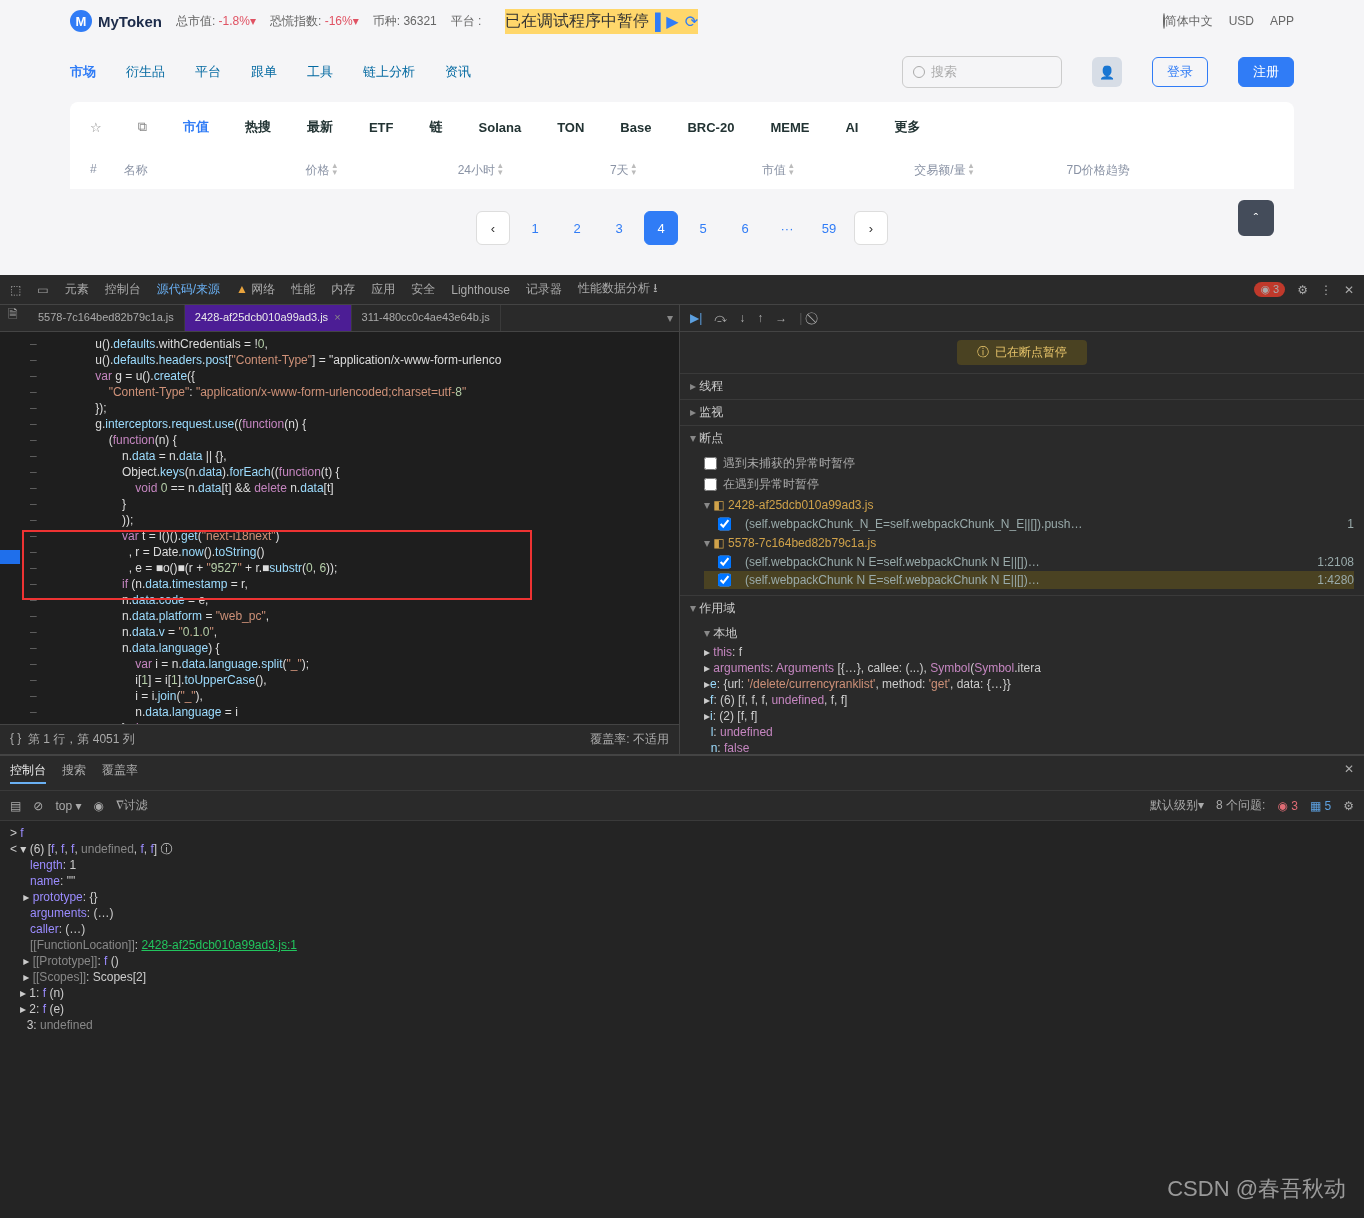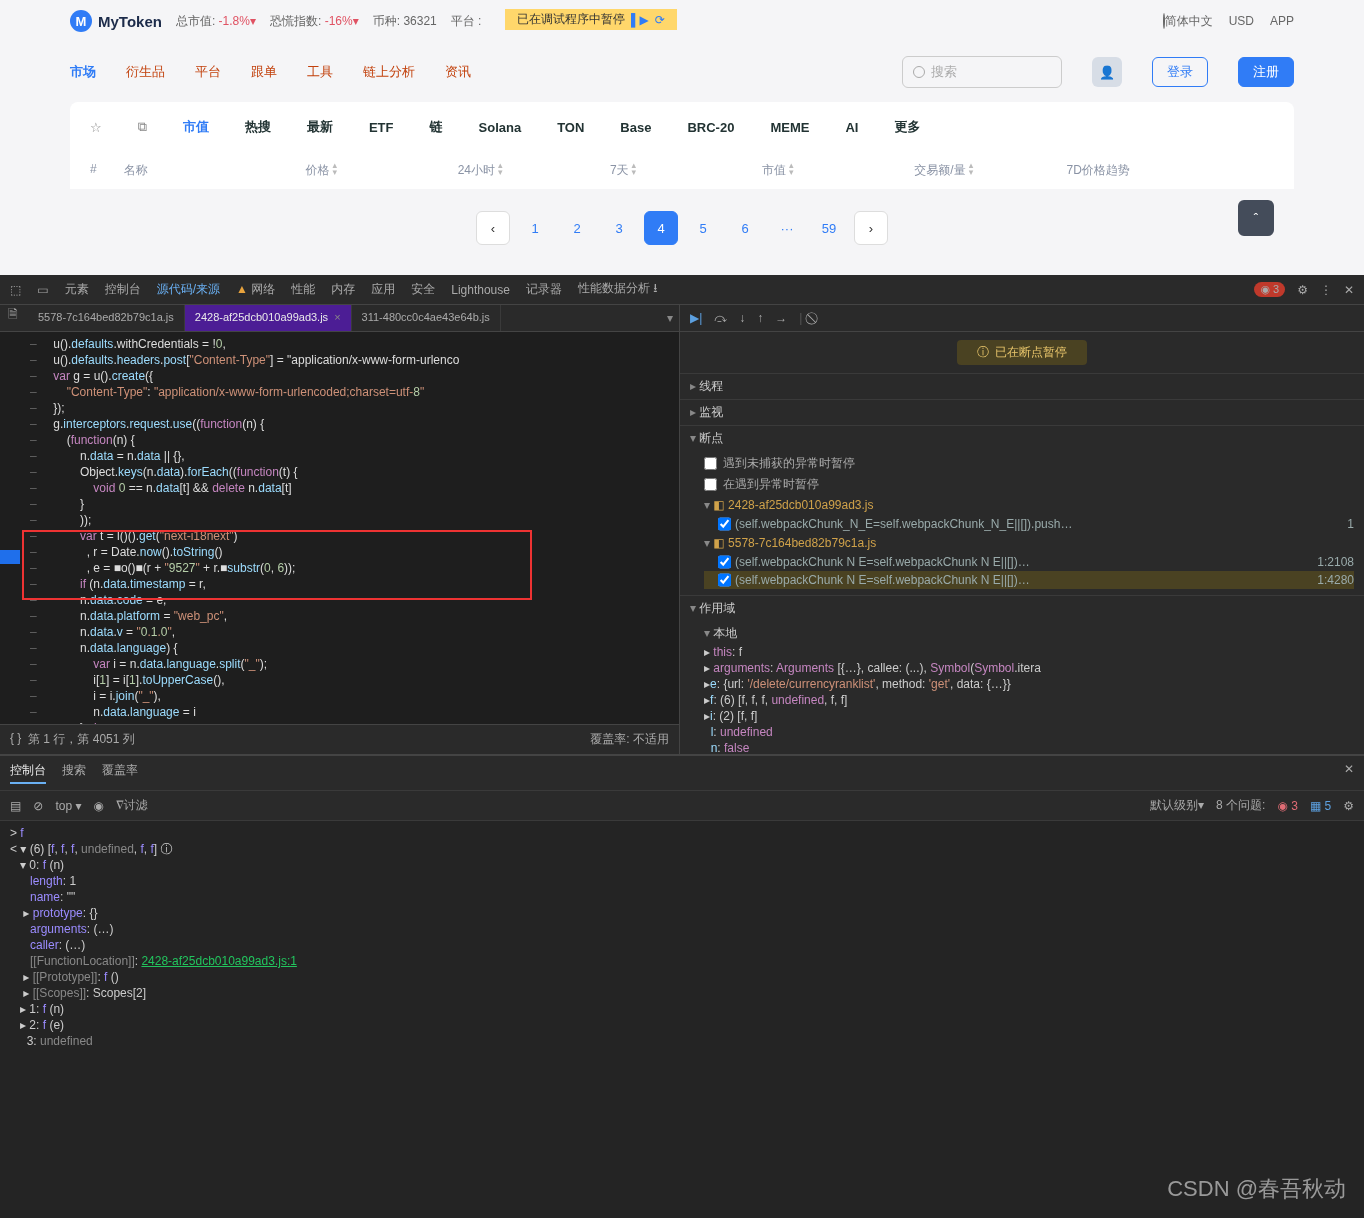--- a/index.html
+++ b/index.html
@@ -3,26 +3,26 @@
 <meta charset="utf-8">
 <style>
 *{box-sizing:border-box;margin:0;padding:0;font-family:-apple-system,"Segoe UI",Arial,sans-serif}
 body{background:#f5f5f7;width:1364px;height:1218px;overflow:hidden;position:relative}
 
 .site{background:#f5f5f7;height:275px;font-size:13px;color:#333}
 .topbar{display:flex;align-items:center;padding:10px 70px;gap:14px;color:#666;font-size:12px}
 .logo{display:flex;align-items:center;gap:6px;font-weight:700;color:#1c2b4a;font-size:15px}
 .logo-b{width:22px;height:22px;border-radius:50%;background:#307cf6;color:#fff;display:flex;align-items:center;justify-content:center;font-size:13px}
 .red{color:#e05263}
-.pause-badge{background:#ffd76b;color:#333;padding:2px 12px;font-size:12px;display:flex;align-items:center;gap:6px;position:absolute;left:505px;top:9px}
+.pause-badge{background:#ffd76b;color:#333;padding:2px 0;font-size:16px;display:flex;align-items:center;gap:6px;position:absolute;left:505px;top:9px}
 .pause-badge .pi{color:#307cf6}
 .topright{margin-left:auto;display:flex;gap:16px;align-items:center}
 .glob{width:14px;height:14px;border:1.2px solid #666;border-radius:50%;position:relative}
 .nav{display:flex;gap:30px;padding:14px 70px;align-items:center}
-.nav a{color:#c2410c;cursor:pointer}
+.nav a{color:#0369a1;cursor:pointer}
 .nav .act{color:#307cf6;font-weight:700}
 .searchbox{margin-left:auto;border:1px solid #ccc;border-radius:6px;padding:6px 10px;width:160px;color:#aaa;display:flex;gap:6px;align-items:center}
 .si{width:12px;height:12px;border:1.5px solid #aaa;border-radius:50%}
 .btn{border:1px solid #307cf6;color:#307cf6;padding:5px 14px;border-radius:6px;font-size:13px;cursor:pointer}
 .btn.fill{background:#307cf6;color:#fff}
 .avatar{width:30px;height:30px;background:#d7dde6;border-radius:6px;display:flex;align-items:center;justify-content:center;color:#8a93a5}
 .cats{background:#fff;margin:0 70px;border-radius:8px 8px 0 0;display:flex;gap:36px;padding:16px 20px;color:#233;font-weight:600;font-size:13px;align-items:center}
 .cats .icon{color:#888;font-weight:400}
 .cats .act{color:#307cf6}
 .thead{background:#fff;margin:0 70px;display:flex;padding:10px 20px;color:#8a93a5;font-size:12px;gap:4px}
@@ -42,42 +42,42 @@
 .dt-right{margin-left:auto;display:flex;gap:12px;align-items:center}
 .err-badge{background:#c0392b;color:#fff;padding:1px 6px;border-radius:8px;font-size:11px}
 .gear{color:#aaa}
 .src-row{display:flex;height:450px;border-bottom:1px solid #444}
 .src-left{width:680px;display:flex;flex-direction:column;border-right:1px solid #444}
 .filetabs{display:flex;background:#2a2a2a;border-bottom:1px solid #444;padding-left:28px}
 .filetab{padding:6px 10px;color:#aaa;font-size:11px;border-right:1px solid #3a3a3a}
 .filetab.act{background:#4c1d95;color:#eaeaea}
 .filetab .x{margin-left:6px;color:#888}
 .code{flex:1;background:#1e1e1e;overflow:hidden;padding:4px 0 0 0;position:relative}
-.cl{white-space:pre;line-height:16px;padding-left:20px;color:#ddd}
+.cl{white-space:pre;line-height:16px;padding-left:62px;color:#ddd}
 .cl::before{content:"–";position:absolute;left:30px;color:#666}
 .redbox{position:absolute;left:22px;top:198px;width:510px;height:70px;border:2px solid #e33}
 .kw{color:#c586c0}.str{color:#ce9178}.num{color:#b5cea8}.pr{color:#9cdcfe}
 .bp-blue{position:absolute;left:0;width:20px;height:14px;background:#1f6feb;top:218px}
 .statusline{background:#2a2a2a;color:#aaa;padding:6px 10px;border-top:1px solid #444;display:flex}
 .statusline .r{margin-left:auto}
 
 .src-right{flex:1;display:flex;flex-direction:column;overflow:hidden}
 .dbgbar{display:flex;gap:12px;padding:6px 10px;border-bottom:1px solid #444;color:#aaa}
 .paused{margin:8px auto;background:#4a4222;color:#e8c56b;padding:4px 20px;border-radius:4px;display:flex;gap:6px;align-items:center;font-size:12px}
 .sec{border-top:1px solid #3a3a3a}
 .sec-h{padding:4px 10px;color:#ccc;cursor:pointer}
 .sec-h::before{content:"▸ ";color:#888}
 .sec-h.open::before{content:"▾ "}
 .sec-b{padding:2px 10px 6px 24px}
 .chk{display:flex;gap:6px;align-items:center;color:#aaa;padding:2px 0}
 .chk input{accent-color:#1f6feb}
 .bp-file{color:#d0a24a;padding:3px 0}
 .bp-file::before{content:"▾ ";color:#888}
 .bp-file .dot{color:#d0a24a}
-.bp-line{display:flex;gap:4px;padding:2px 0 2px 14px;color:#9aa}
+.bp-line{display:flex;gap:14px;padding:2px 0 2px 14px;color:#9aa}
 .bp-line.hl{background:#4a4222}
 .bp-line .ln{margin-left:auto;color:#9aa}
 .scope{color:#ccc}
 .scope .k{color:#c586c0}.scope .p{color:#9cdcfe}.scope .s{color:#ce9178}
 
 .ctabs{display:flex;gap:16px;padding:6px 10px;background:#2a2a2a;border-top:1px solid #444}
 .ctabs span{color:#aaa}
 .ctabs .act{color:#eaeaea;border-bottom:2px solid #6ab0f3;padding-bottom:3px}
 .ctabs .cx{margin-left:auto}
 .ctool{display:flex;gap:12px;padding:6px 10px;border-top:1px solid #3a3a3a;border-bottom:1px solid #3a3a3a;align-items:center;color:#aaa}
@@ -353,21 +353,20 @@
    <span><span>默认级别</span>▾</span>
    <span>8 个问题:</span>
    <span style="color:#e06c75">◉ <span>3</span></span>
    <span style="color:#5ca0e0">▦ <span>5</span></span>
    <span class="gear">⚙</span>
   </div>
  </div>
  <div class="cbody" id="consolebody">
       <div class="crow">&gt; <span class="cpurp">f</span></div>
       <div class="crow">&lt; ▾ (6) [<span class="cpurp">f</span>, <span class="cpurp">f</span>, <span class="cpurp">f</span>, <span class="cgrey">undefined</span>, <span class="cpurp">f</span>, <span class="cpurp">f</span>] ⓘ</div>
-      <div class="crow">   ▾ 0: <span class="cpurp">f</span> (n)</div>
       <div class="crow">      <span class="cpurp">length</span>: 1</div>
       <div class="crow">      <span class="cpurp">name</span>: ""</div>
       <div class="crow">    ▸ <span class="cpurp">prototype</span>: {}</div>
       <div class="crow">      <span class="cpurp">arguments</span>: (…)</div>
       <div class="crow">      <span class="cpurp">caller</span>: (…)</div>
       <div class="crow">      <span class="cgrey">[[FunctionLocation]]</span>: <span class="clink">2428-af25dcb010a99ad3.js:1</span></div>
       <div class="crow">    ▸ <span class="cgrey">[[Prototype]]</span>: <span class="cpurp">f</span> ()</div>
       <div class="crow">    ▸ <span class="cgrey">[[Scopes]]</span>: Scopes[2]</div>
       <div class="crow">   ▸ 1: <span class="cpurp">f</span> (n)</div>
       <div class="crow">   ▸ 2: <span class="cpurp">f</span> (e)</div>

